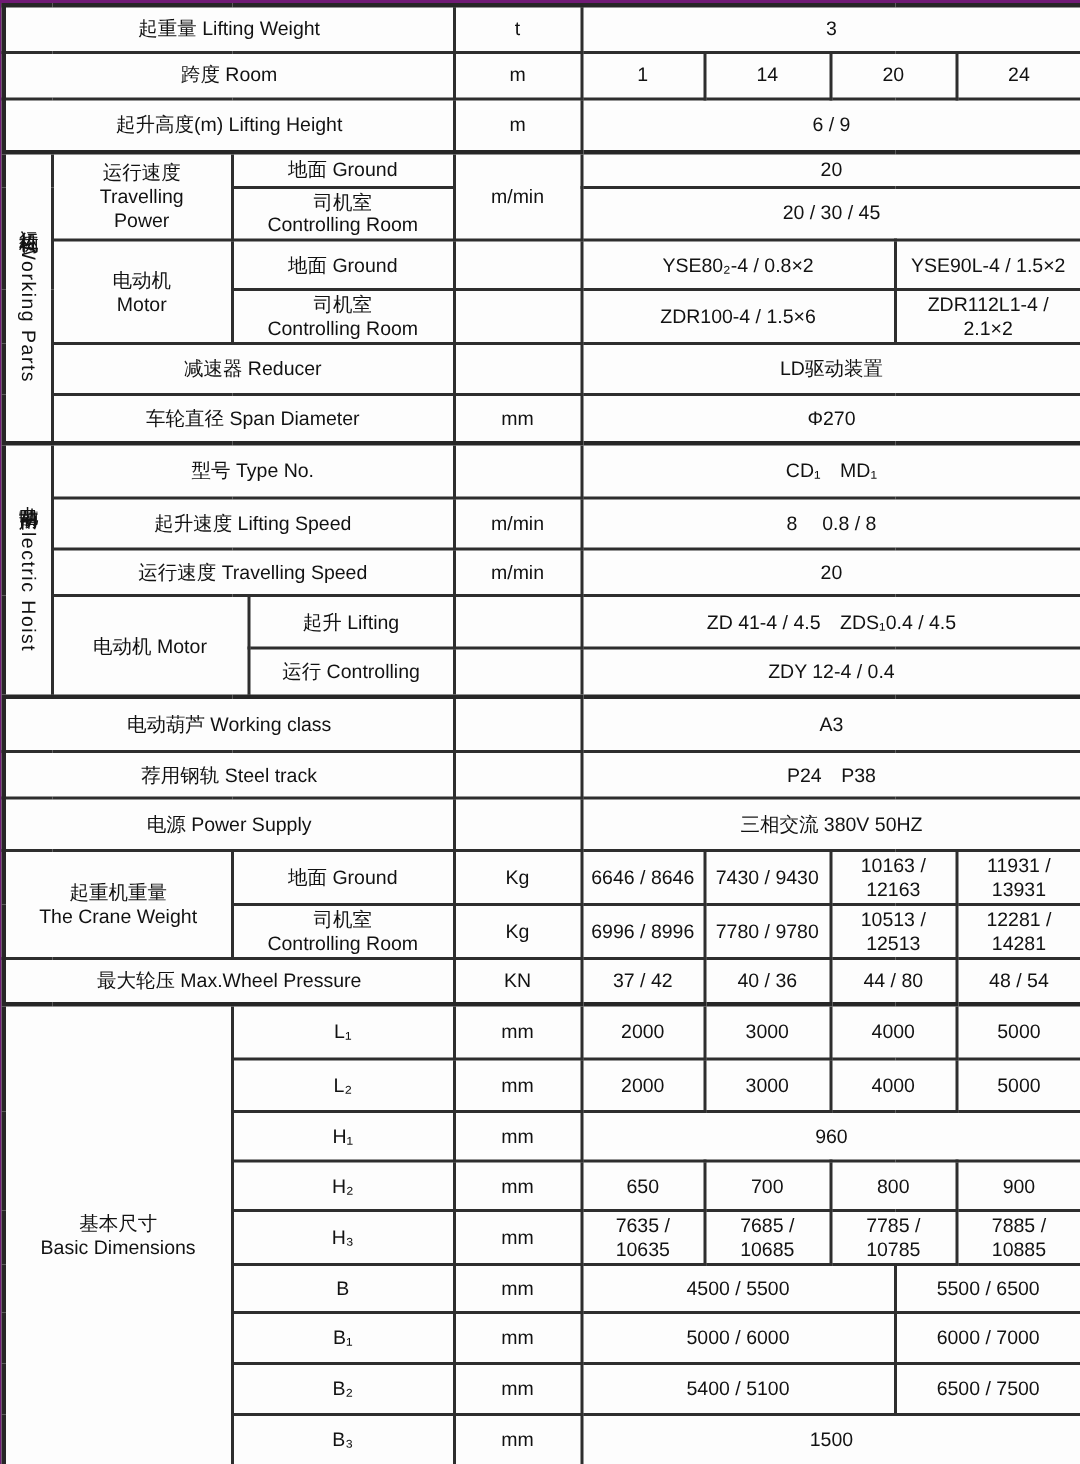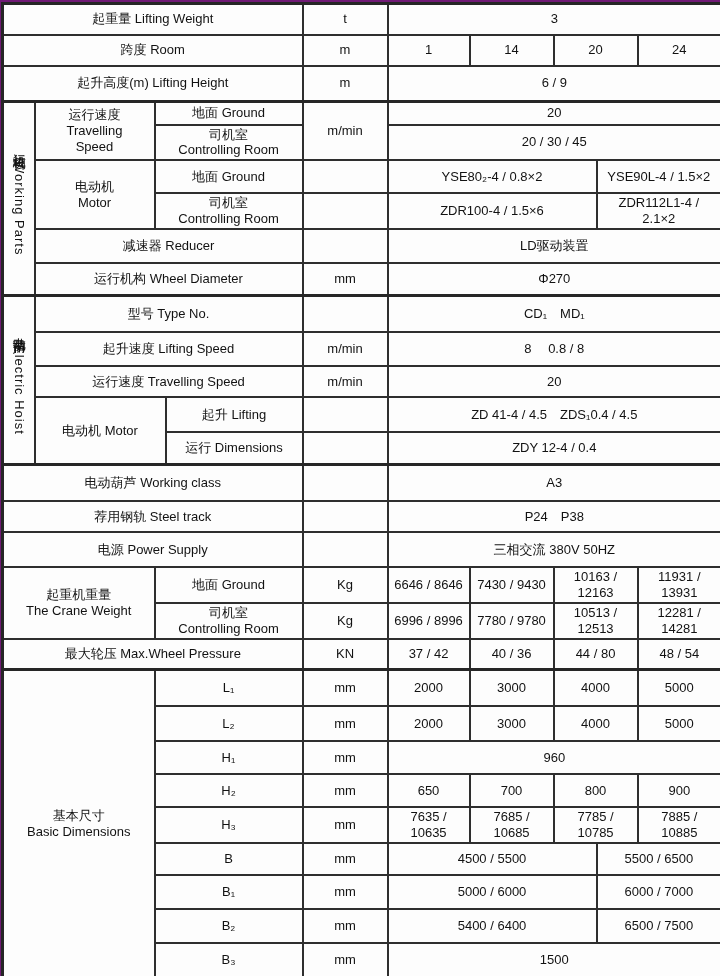--- a/index.html
+++ b/index.html
@@ -65,21 +65,21 @@
   <td>m</td>
   <td colspan="5">6 / 9</td>
 </tr>
 
 <tr class="sec" style="height:23px">
   <td class="vcell" rowspan="6">
     <div class="vtext">运行机构　Working Parts</div>
   </td>
   <td rowspan="2">运行速度
 Travelling
-Speed</td>
+Power</td>
   <td colspan="2">地面 Ground</td>
   <td rowspan="2">m/min</td>
   <td colspan="5">20</td>
 </tr>
 <tr style="height:34px">
   <td colspan="2">司机室
 Controlling Room</td>
   <td colspan="5">20 / 30 / 45</td>
 </tr>
 
@@ -100,21 +100,21 @@
 2.1×2</td>
 </tr>
 
 <tr style="height:34px">
   <td colspan="3">减速器 Reducer</td>
   <td></td>
   <td colspan="5">LD驱动装置</td>
 </tr>
 
 <tr style="height:33px">
-  <td colspan="3">运行机构 Wheel Diameter</td>
+  <td colspan="3">车轮直径 Span Diameter</td>
   <td>mm</td>
   <td colspan="5">Φ270</td>
 </tr>
 
 <tr class="sec" style="height:36px">
   <td class="vcell" rowspan="5">
     <div class="vtext">电动葫芦　Electric Hoist</div>
   </td>
   <td colspan="3">型号 Type No.</td>
   <td></td>
@@ -130,21 +130,21 @@
   <td>m/min</td>
   <td colspan="5">20</td>
 </tr>
 <tr style="height:35px">
   <td colspan="2" rowspan="2">电动机 Motor</td>
   <td>起升 Lifting</td>
   <td></td>
   <td colspan="5">ZD 41-4 / 4.5　ZDS₁0.4 / 4.5</td>
 </tr>
 <tr style="height:33px">
-  <td>运行 Dimensions</td>
+  <td>运行 Controlling</td>
   <td></td>
   <td colspan="5">ZDY 12-4 / 0.4</td>
 </tr>
 
 <tr class="sec" style="height:36px">
   <td colspan="4">电动葫芦 Working class</td>
   <td></td>
   <td colspan="5">A3</td>
 </tr>
 
@@ -244,21 +244,21 @@
 </tr>
 <tr style="height:34px">
   <td colspan="2">B₁</td>
   <td>mm</td>
   <td colspan="3">5000 / 6000</td>
   <td colspan="2">6000 / 7000</td>
 </tr>
 <tr style="height:34px">
   <td colspan="2">B₂</td>
   <td>mm</td>
-  <td colspan="3">5400 / 6400</td>
+  <td colspan="3">5400 / 5100</td>
   <td colspan="2">6500 / 7500</td>
 </tr>
 <tr style="height:36px">
   <td colspan="2">B₃</td>
   <td>mm</td>
   <td colspan="5">1500</td>
 </tr>
 
 </tbody>
     </table>

